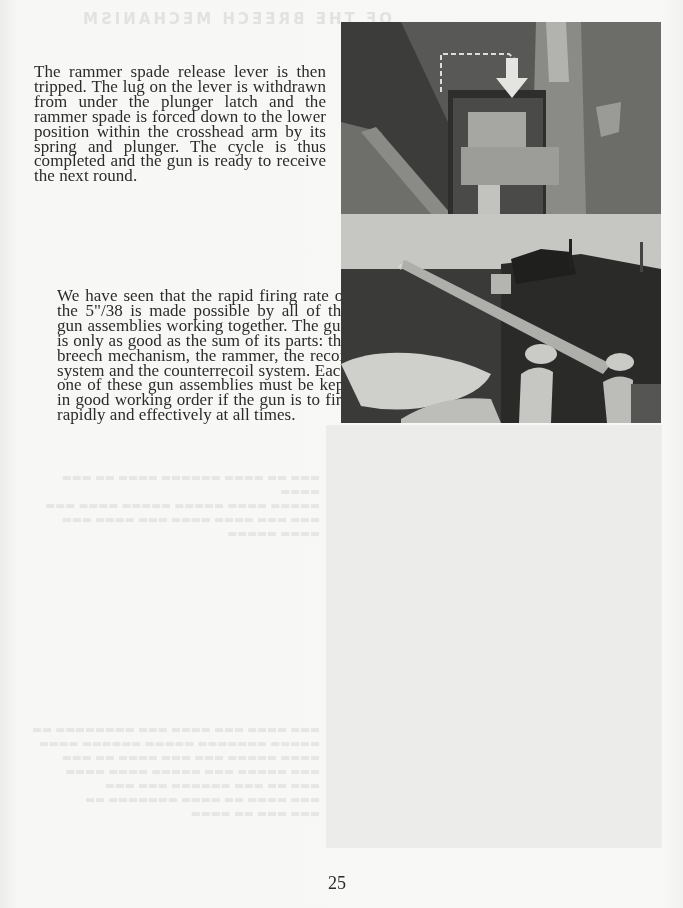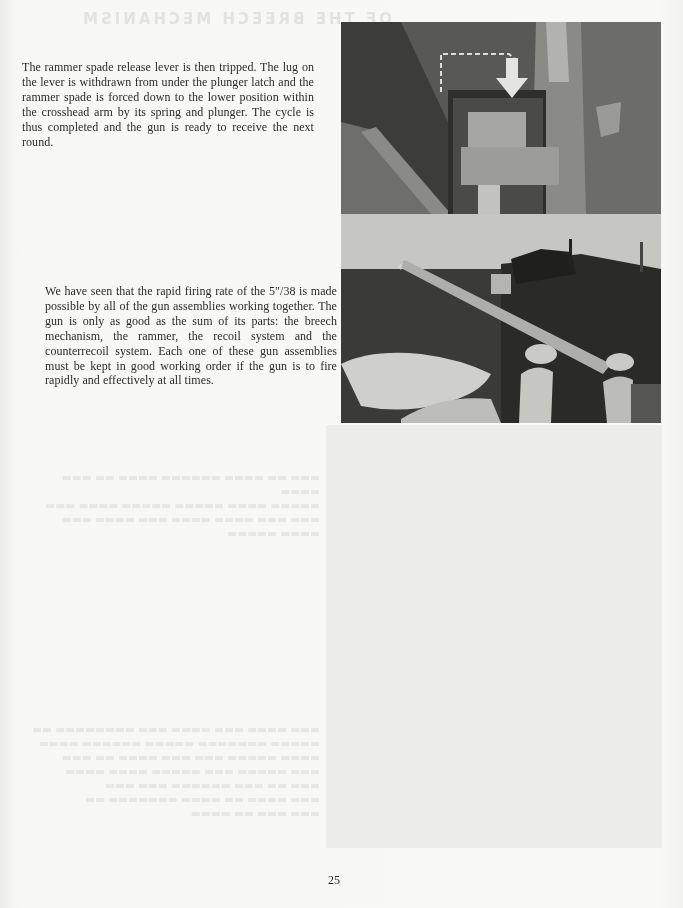--- a/index.html
+++ b/index.html
@@ -22,34 +22,34 @@
   .bleed-block {
     position: absolute; font-family: "DejaVu Sans", sans-serif;
     font-size: 10.5px; line-height: 14px; color: #e6e6e4;
     transform: scaleX(-1);
   }
   .bleed-panel {
     position: absolute; left: 326px; top: 425px; width: 336px; height: 423px;
     background: #ececea;
   }
   .para {
-    position: absolute; left: 22px; width: 292px;
-    font-size: 12px; line-height: 14.9px; text-align: justify;
+    position: absolute; left: 34px; width: 292px;
+    font-size: 17px; line-height: 14.9px; text-align: justify;
     color: #2b2b2b; letter-spacing: 0.05px;
   }
   .para1 { top: 48px; }
   .para2 { top: 272px; margin-left: 23px; }
   .photo {
     position: absolute; left: 341px; width: 320px; overflow: hidden;
   }
   .photo-top { top: 22px; height: 192px; background: #5e5e5c; }
   .photo-bottom { top: 214px; height: 209px; background: #3e3e3c; }
   .photo svg { display: block; width: 100%; height: 100%; }
   .page-number {
-    position: absolute; left: 328px; top: 873px; font-size: 12px; color: #2a2a2a;
+    position: absolute; left: 328px; top: 873px; font-size: 18px; color: #2a2a2a;
   }
 </style>
 </head>
 <body>
 
 <div class="page-shade"></div>
 
 <div class="bleed-title">OF THE BREECH MECHANISM</div>
 
 <div class="bleed-block" style="left:30px; top:470px; width:290px;">▬▬▬ ▬▬ ▬▬▬▬ ▬▬▬▬▬▬ ▬▬▬▬ ▬▬ ▬▬▬ ▬▬▬▬<br>▬▬▬▬▬ ▬▬▬▬ ▬▬▬▬▬ ▬▬▬▬▬ ▬▬▬▬ ▬▬▬<br>▬▬▬ ▬▬▬ ▬▬▬▬ ▬▬▬▬ ▬▬▬ ▬▬▬▬ ▬▬▬<br>▬▬▬▬ ▬▬▬▬▬</div>

